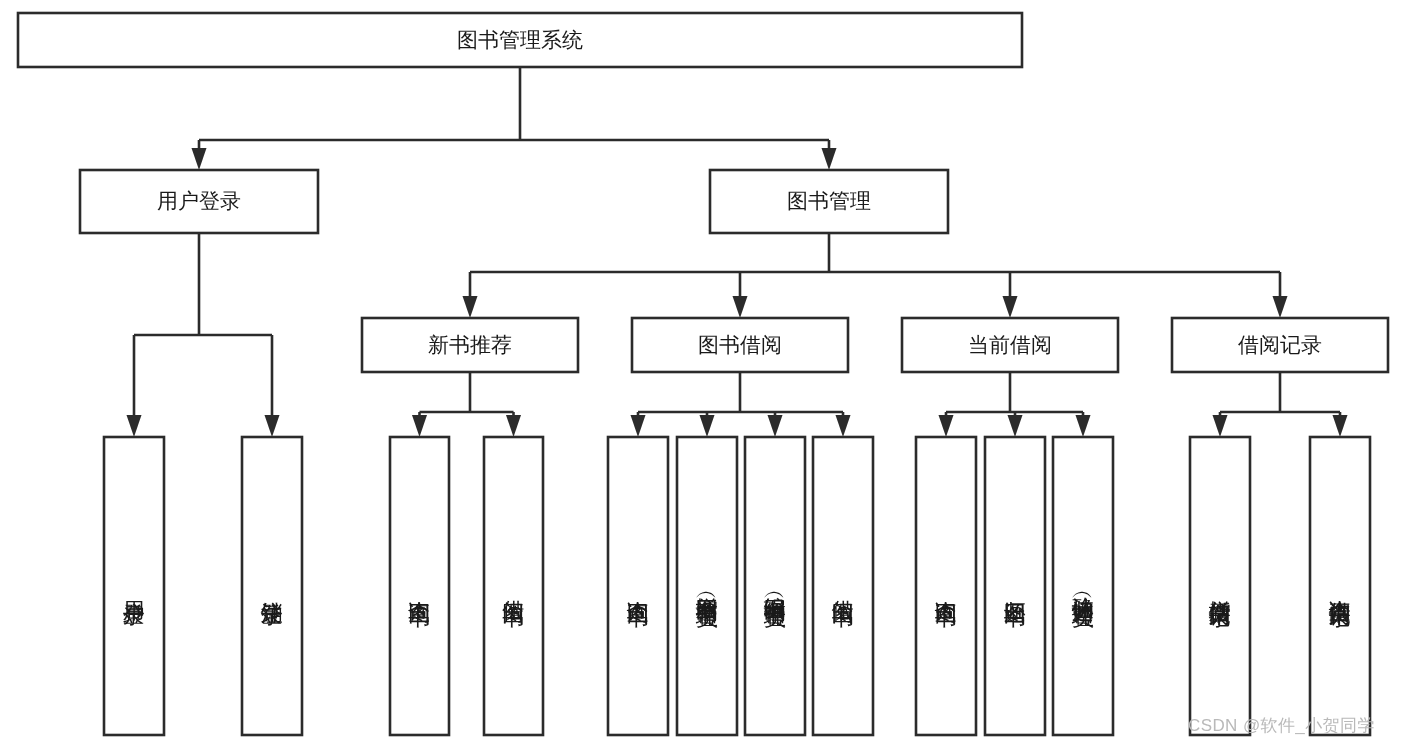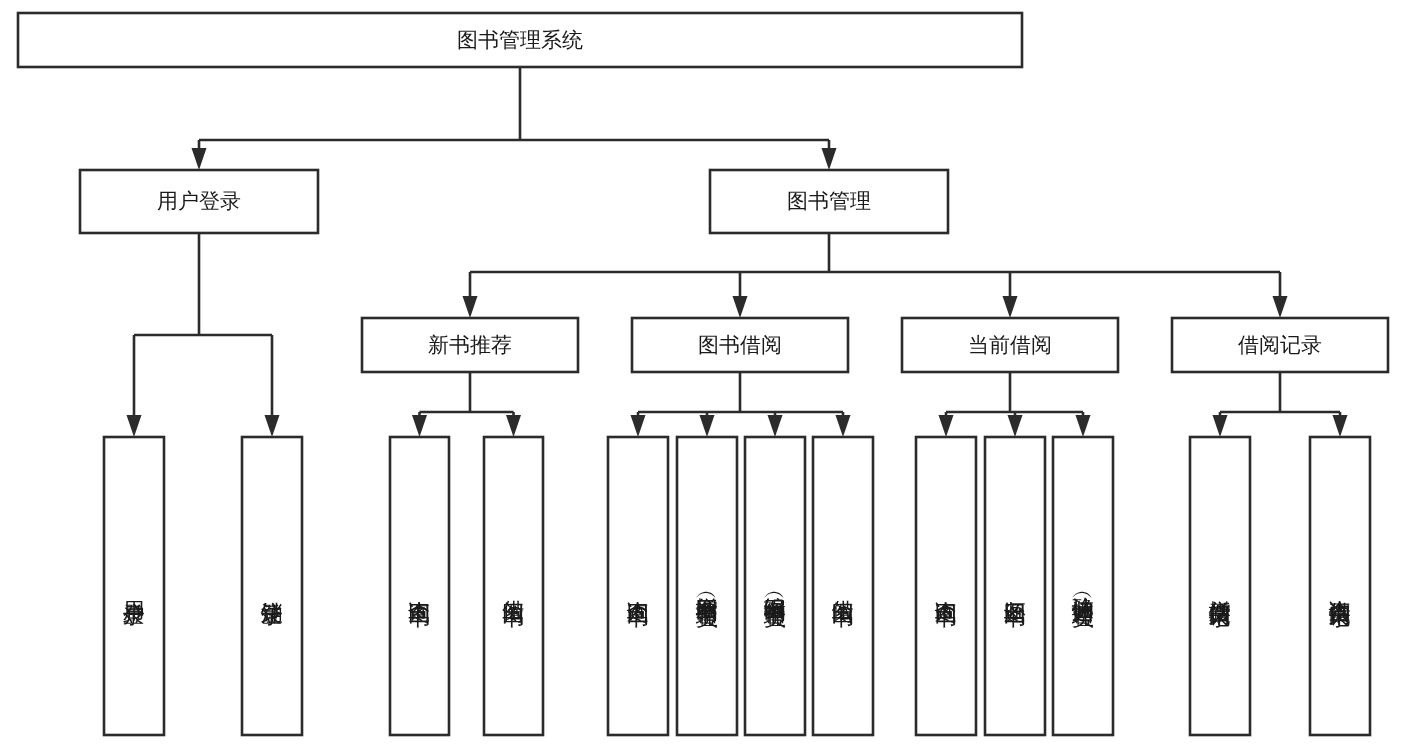--- a/index.html
+++ b/index.html
@@ -179,13 +179,14 @@
       <div class="node-label-v" style="left: 677px; top: 437px; width: 60px; height: 298px;">新增图书（管理员）</div>
       <div class="node-label-v" style="left: 745px; top: 437px; width: 60px; height: 298px;">编辑图书（管理员）</div>
       <div class="node-label-v" style="left: 813px; top: 437px; width: 60px; height: 298px;">借阅图书</div>
       <div class="node-label-v" style="left: 916px; top: 437px; width: 60px; height: 298px;">查询图书</div>
       <div class="node-label-v" style="left: 985px; top: 437px; width: 60px; height: 298px;">归还图书</div>
       <div class="node-label-v" style="left: 1053px; top: 437px; width: 60px; height: 298px;">确认归还（管理员）</div>
       <div class="node-label-v" style="left: 1190px; top: 437px; width: 60px; height: 298px;">新增借阅记录</div>
       <div class="node-label-v" style="left: 1310px; top: 437px; width: 60px; height: 298px;">查询借阅记录</div>
     </div>
 
+  <div class="watermark">CSDN @软件_小贺同学</div>
 </div>
 
 </body></html>

